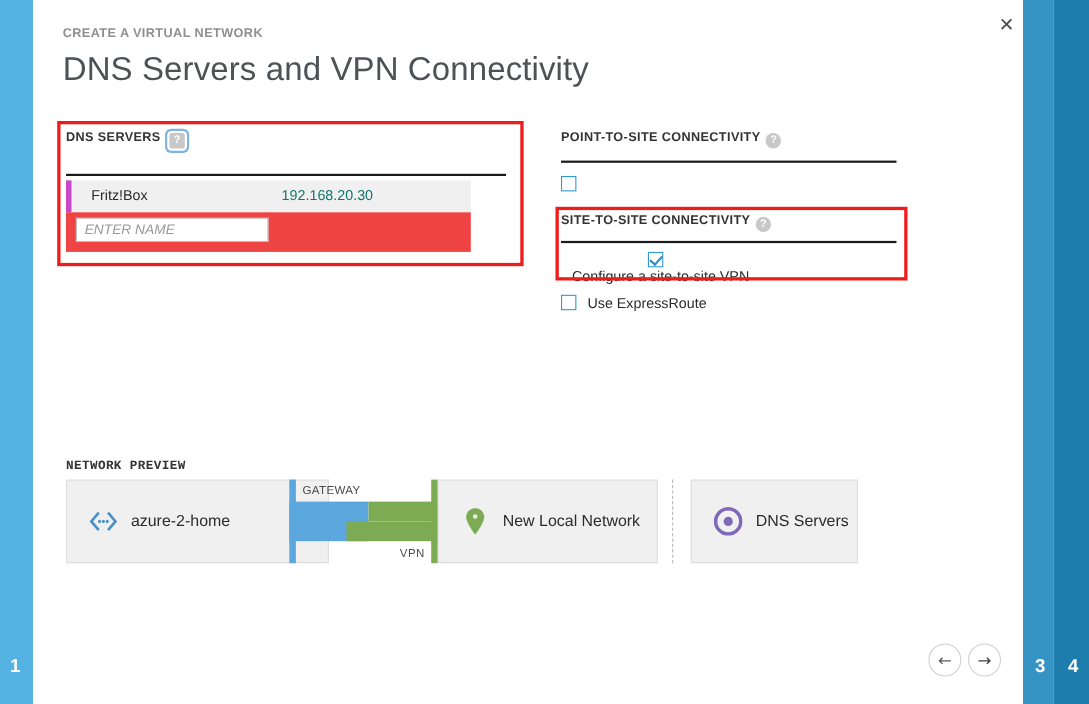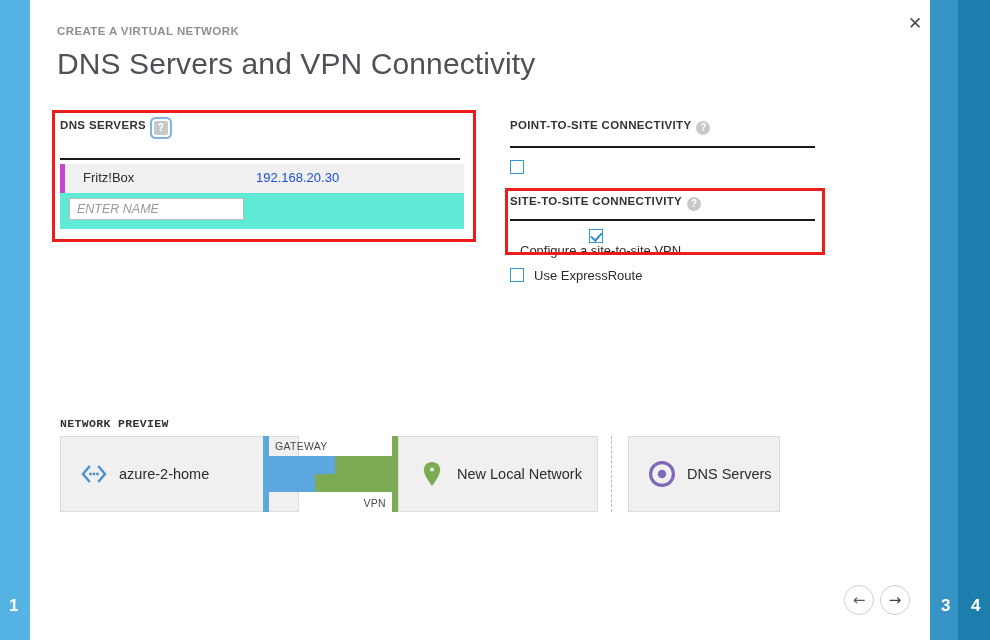--- a/index.html
+++ b/index.html
@@ -139,26 +139,26 @@
     background: #1a1a1a;
   }
 
   
   #dns-label { left: 30px; top: 119px; }
   #dns-rule  { left: 30px; top: 158px; width: 400px; }
 
   .dns-row {
     position: absolute;
     left: 30px;
-    width: 404px;
+    width: 368px;
     height: 29px;
     background: #f0f0f0;
   }
   #dns-row-filled { top: 164px; }
-  #dns-row-input  { top: 193px; height: 36px; background: #5eead4; }
+  #dns-row-input  { top: 193px; height: 36px; background: #ef4444; }
 
   .row-accent {
     position: absolute;
     left: 0;
     top: 0;
     width: 5px;
     height: 29px;
     background: #c846c8;
   }
   .dns-cell-name {
@@ -166,21 +166,21 @@
     left: 23px;
     top: 6px;
     font-size: 13px;
     color: #2b2b2b;
   }
   .dns-cell-ip {
     position: absolute;
     left: 196px;
     top: 6px;
     font-size: 13px;
-    color: #1d4ed8;
+    color: #0f766e;
   }
   .dns-input {
     position: absolute;
     top: 5px;
     height: 22px;
     box-sizing: border-box;
     border: 1px solid #bdbdbd;
     background: #ffffff;
     font-family: "Liberation Sans", sans-serif;
     font-size: 12.5px;

